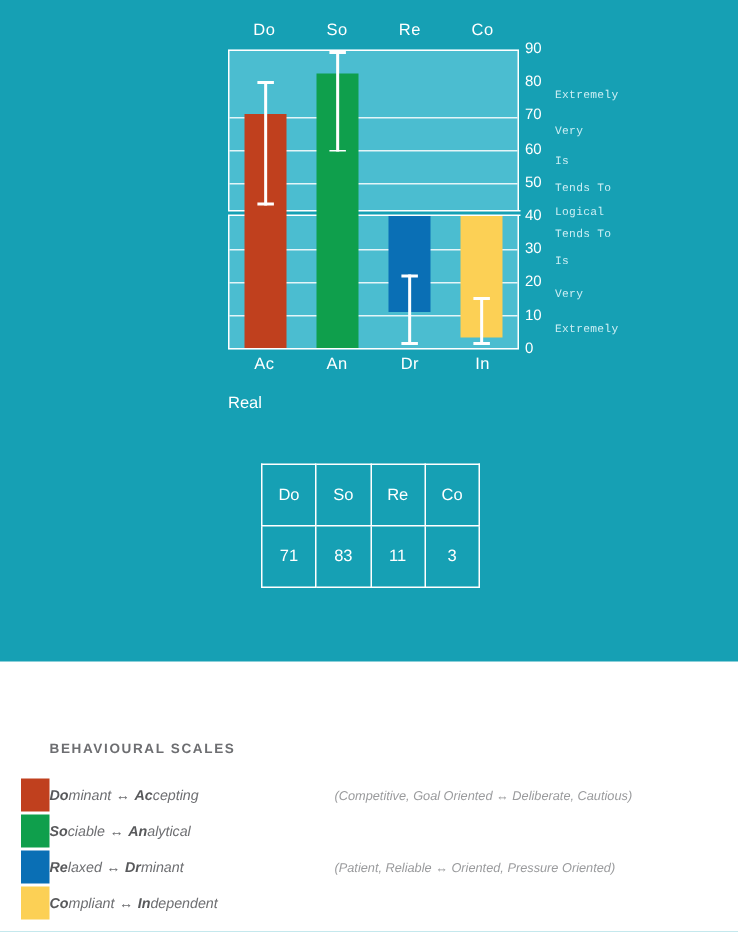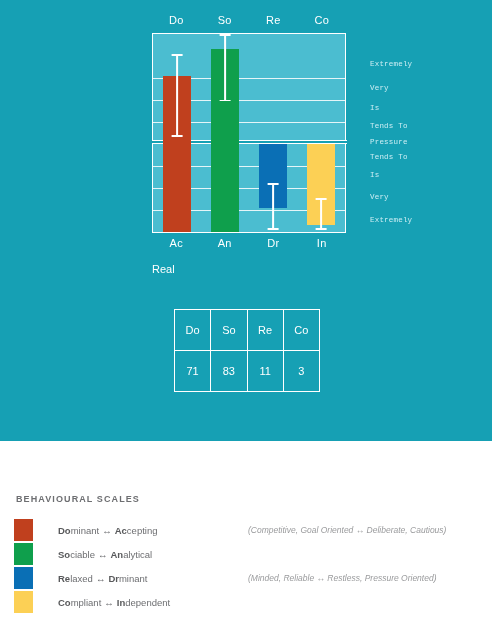--- a/index.html
+++ b/index.html
@@ -91,31 +91,31 @@
     border: 1.5px solid #ffffff;
     color: #ffffff; font-size: 11px;
     text-align: center; padding: 14px 0;
     width: 25%;
   }
   .score-table tr.values td { font-size: 11px; }
 
   
   .legend { position: absolute; left: 0; top: 441px; width: 492px; }
   .legend-title {
-    position: absolute; left: 16px; top: 53px;
+    position: absolute; left: 33px; top: 53px;
     color: #6d6e71; font-size: 9px; font-weight: bold; letter-spacing: 1.1px;
   }
   .legend-rows { position: absolute; left: 14px; top: 77px; width: 478px; }
   .legend-row {
     position: relative; height: 24px; display: flex; align-items: center;
   }
   .swatch { width: 19px; height: 22px; flex: 0 0 19px; }
   .scale-name {
-    margin-left: 25px; width: 190px;
-    color: #6d6e71; font-size: 9.5px;
+    width: 190px;
+    color: #6d6e71; font-size: 9.5px; font-style: italic;
   }
   .scale-name b { color: #58595b; }
   .scale-name .arrow { margin: 0 3px; }
   .scale-desc {
     color: #9a9b9d; font-size: 8.5px; font-style: italic;
   }
 </style>
 </head>
 <body>
 
@@ -154,27 +154,39 @@
           <div class="bar" style="background:#0a6fb5; top:55.5%; height:32.2%;"></div>
           <div class="whisker" style="top:75.5%; height:23.5%;"></div>
         </div>
         <div class="bar-slot">
           <div class="bar" style="background:#fcd055; top:55.5%; height:41%;"></div>
           <div class="whisker" style="top:83%; height:16%;"></div>
         </div>
       </div>
     </div>
 
+    <div class="y-ticks">
+      <div class="y-tick" style="top:0%">90</div>
+      <div class="y-tick" style="top:11.1%">80</div>
+      <div class="y-tick" style="top:22.2%">70</div>
+      <div class="y-tick" style="top:33.3%">60</div>
+      <div class="y-tick" style="top:44.4%">50</div>
+      <div class="y-tick" style="top:55.5%">40</div>
+      <div class="y-tick" style="top:66.6%">30</div>
+      <div class="y-tick" style="top:77.7%">20</div>
+      <div class="y-tick" style="top:88.8%">10</div>
+      <div class="y-tick" style="top:100%">0</div>
+    </div>
 
     <div class="y-words">
       <div class="y-word" style="top:15.5%">Extremely</div>
       <div class="y-word" style="top:27.7%">Very</div>
       <div class="y-word" style="top:37.7%">Is</div>
       <div class="y-word" style="top:46.6%">Tends To</div>
-      <div class="y-word" style="top:54.4%">Pressure</div>
+      <div class="y-word" style="top:54.4%">Logical</div>
       <div class="y-word" style="top:62.2%">Tends To</div>
       <div class="y-word" style="top:71.1%">Is</div>
       <div class="y-word" style="top:82.2%">Very</div>
       <div class="y-word" style="top:93.3%">Extremely</div>
     </div>
 
     <div class="axis-label-row bottom">
       <span>Ac</span>
       <span>An</span>
       <span>Dr</span>
@@ -212,21 +224,21 @@
       </div>
 
       <div class="legend-row">
         <div class="swatch" style="background:#0f9f4c"></div>
         <div class="scale-name"><b>So</b><span>ciable</span><span class="arrow">↔</span><b>An</b><span>alytical</span></div>
       </div>
 
       <div class="legend-row">
         <div class="swatch" style="background:#0a6fb5"></div>
         <div class="scale-name"><b>Re</b><span>laxed</span><span class="arrow">↔</span><b>Dr</b><span>minant</span></div>
-        <div class="scale-desc">(Minded, Reliable  ↔  Restless, Pressure Oriented)</div>
+        <div class="scale-desc">(Patient, Reliable  ↔  Oriented, Pressure Oriented)</div>
       </div>
 
       <div class="legend-row">
         <div class="swatch" style="background:#fcd055"></div>
         <div class="scale-name"><b>Co</b><span>mpliant</span><span class="arrow">↔</span><b>In</b><span>dependent</span></div>
       </div>
 
     </div>
   </div>
 

